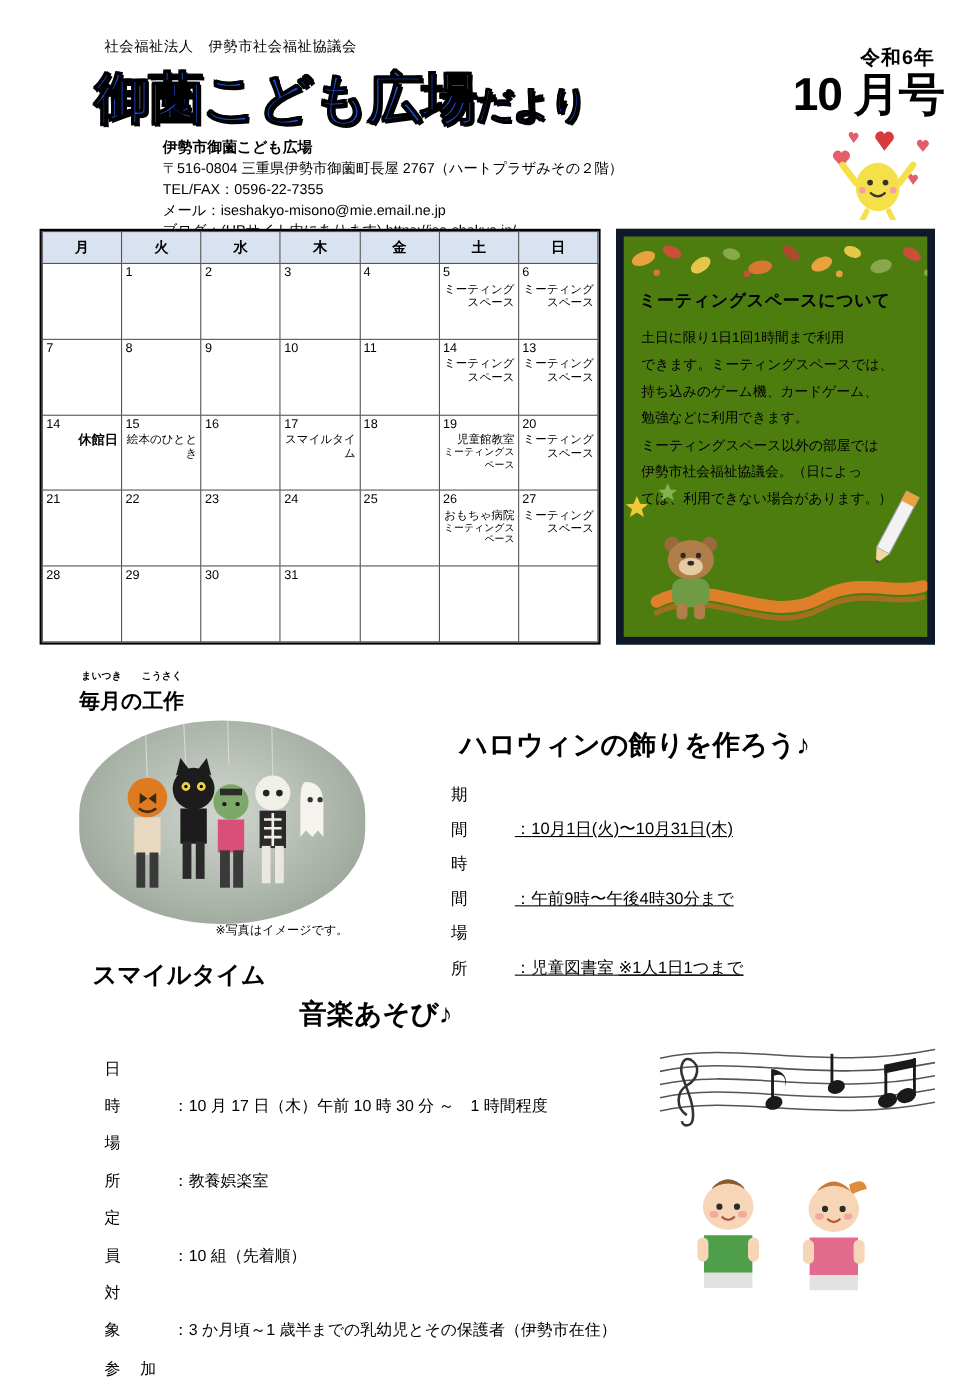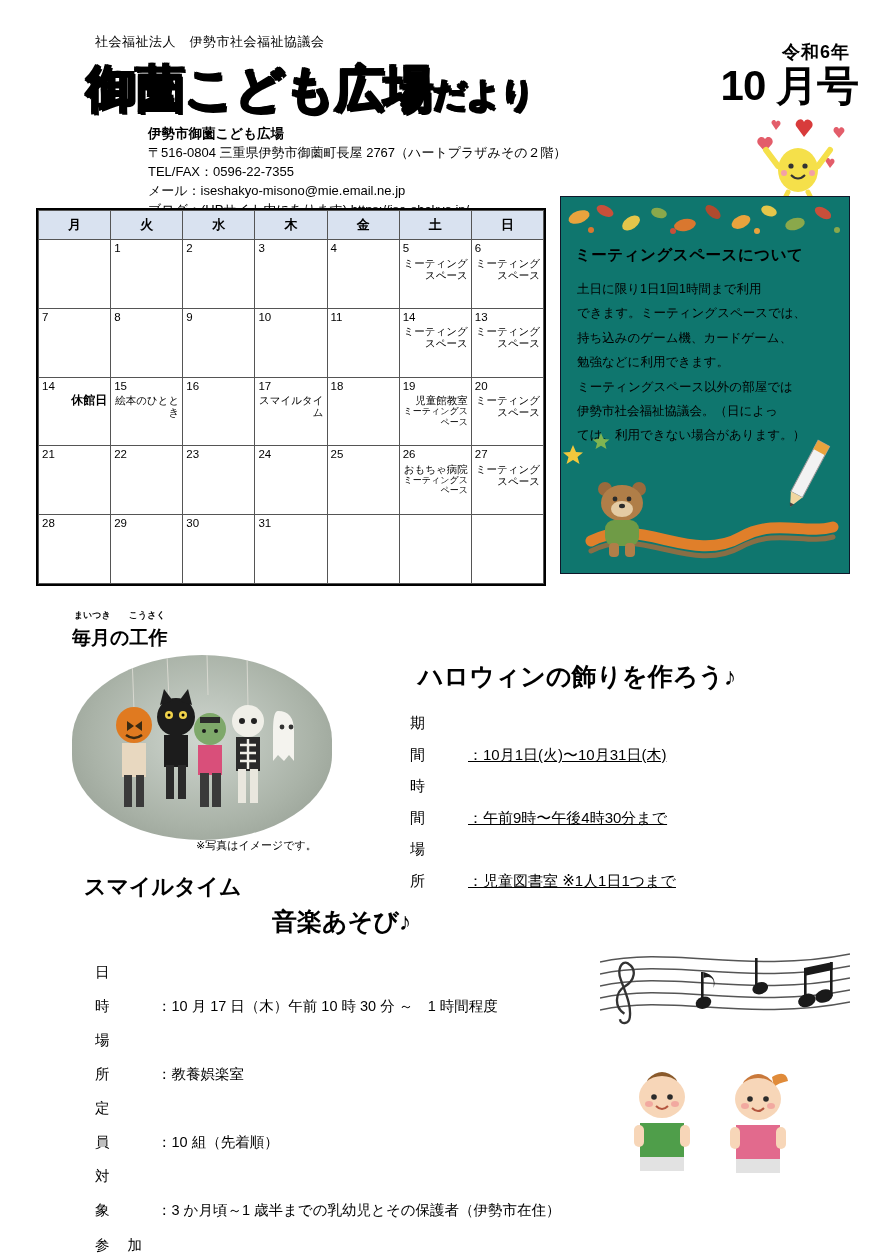--- a/index.html
+++ b/index.html
@@ -16,21 +16,21 @@
   
   .org-name{
     position:absolute;left:95px;top:33px;
     font-size:13px;letter-spacing:0.5px;
   }
   .masthead{
     position:absolute;left:86px;top:56px;
     font-size:50px;font-weight:bold;
     letter-spacing:-1px;
     -webkit-text-stroke:1px #000;
-    color:#000000;
+    color:#1d4ed8;
     text-shadow:
       2px 2px 0 #000, -1px -1px 0 #000, 1px -1px 0 #000, -1px 1px 0 #000;
     white-space:nowrap;
   }
   .masthead .small{font-size:34px;}
   .issue-era{
     position:absolute;right:32px;top:40px;
     font-size:18px;font-weight:bold;
     letter-spacing:1px;
   }
@@ -82,25 +82,25 @@
     height:58px;
     line-height:1.18;
   }
   .daynum{font-size:11.5px;display:block;margin-bottom:1px;}
   .evt{font-size:10.5px;line-height:1.15;display:block;text-align:right;}
   .evt.small{font-size:9px;}
   .closed{font-size:12px;font-weight:bold;}
 
   
   .ms-panel{
-    position:absolute;left:560px;top:196px;
+    position:absolute;left:560px;top:208px;
     width:290px;height:378px;
-    border:1px solid #0f172a;
+    border:7px solid #0f172a;
     box-sizing:border-box;
-    background:#0f766e;
+    background:#4d7c0f;
     overflow:hidden;
   }
   .leaf-band{
     position:absolute;left:0;top:0;width:290px;height:42px;
     overflow:hidden;
   }
   .ms-title{
     position:absolute;left:14px;top:48px;
     font-size:15.5px;font-weight:bold;letter-spacing:0.5px;
   }
@@ -405,21 +405,21 @@
           <rect x="10" y="39" width="34" height="26" rx="9" fill="#6f9b46"></rect>
           <rect x="14" y="62" width="10" height="14" rx="4" fill="#b07e48"></rect>
           <rect x="30" y="62" width="10" height="14" rx="4" fill="#b07e48"></rect>
         </g>
       </svg>
     </div>
   </div>
 
   <div class="craft-title">
     <span class="ruby">
-      <span class="rt" style="font-size:9px;top:-14px;">まいつき　　こうさく</span>
+      <span class="rt" style="font-size:9px;top:-14px;font-family:Liberation Mono, monospace;">まいつき　　こうさく</span>
       <span>毎月の工作</span>
     </span>
   </div>
 
   <div class="photo">
     <svg width="260" height="185" viewBox="0 0 260 185">
 
       <g stroke="#d8d8d0" stroke-width="1">
         <line x1="60" y1="0" x2="62" y2="55"></line>
           <line x1="95" y1="0" x2="97" y2="45"></line>

